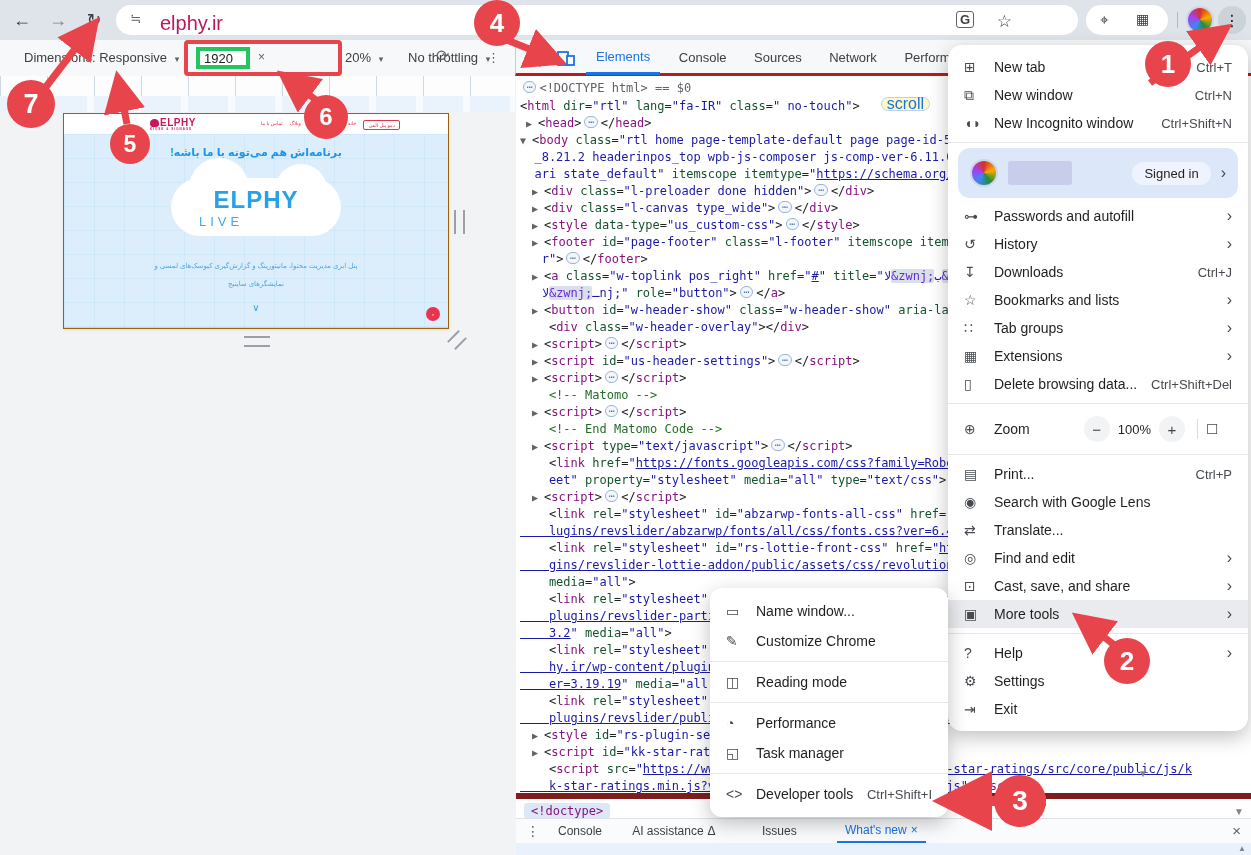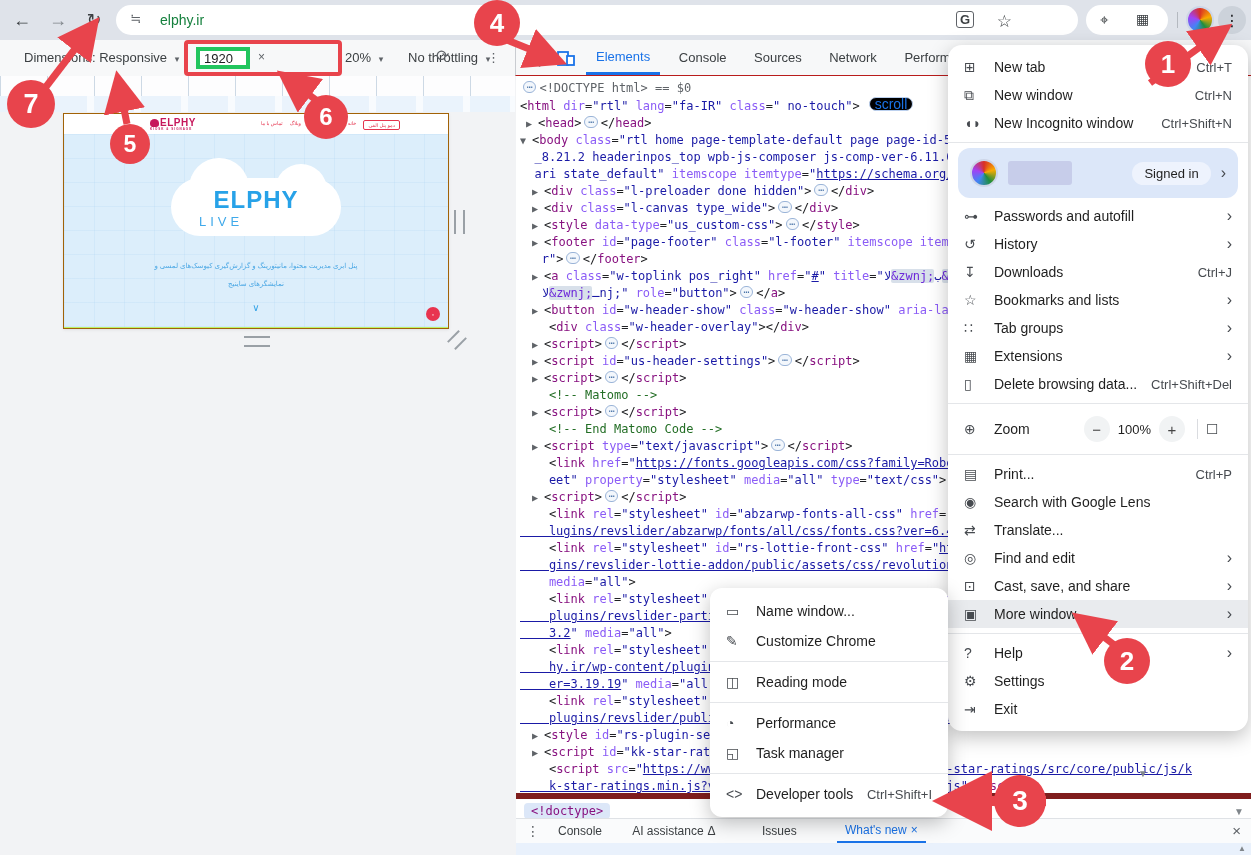--- a/index.html
+++ b/index.html
@@ -4,40 +4,40 @@
 <style>
   html,body{margin:0;padding:0;background:#fff;}
   #app{position:relative;width:1251px;height:855px;overflow:hidden;
        font-family:"Liberation Sans","DejaVu Sans",sans-serif;background:#f2f3f5;}
   
   .topbar{position:absolute;left:0;top:0;width:1251px;height:40px;background:#dfe3ea;}
   .navbtn{position:absolute;top:8px;width:24px;height:24px;display:flex;align-items:center;justify-content:center;
           font-size:18px;color:#3c4043;}
   .omnibox{position:absolute;left:116px;top:5px;width:962px;height:30px;background:#fff;border-radius:15px;}
   .omni-icon{position:absolute;left:14px;top:6px;font-size:13px;color:#5f6368;}
-  .omni-url{position:absolute;left:44px;top:7px;font-size:14px;color:#15803d;}
+  .omni-url{position:absolute;left:44px;top:7px;font-size:20px;color:#be185d;}
   .omni-right{position:absolute;top:6px;font-size:15px;color:#3c4043;}
   .ext-pill{position:absolute;left:1086px;top:5px;width:82px;height:30px;background:#fff;border-radius:15px;}
   .tb-sep{position:absolute;left:1177px;top:12px;width:1px;height:16px;background:#b4b9c0;}
   .avatar{width:24px;height:24px;border-radius:50%;
           background:conic-gradient(#d93025,#f9ab00,#1e8e3e,#4285f4,#a142f4,#d93025);
           border:2px solid #cdd6e8;}
   .tb-avatar{position:absolute;left:1186px;top:6px;}
   .kebab-btn{position:absolute;left:1218px;top:6px;width:28px;height:28px;border-radius:50%;background:#ccd2da;
              display:flex;align-items:center;justify-content:center;font-size:16px;color:#202124;}
   
   .dtoolbar{position:absolute;left:0;top:40px;width:515px;height:36px;background:#f7f8f9;
             border-bottom:1px solid #d5d8dc;font-size:13px;color:#3c4043;}
   .dt-item{position:absolute;top:10px;white-space:nowrap;}
   .caret{font-size:9px;color:#5f6368;margin-left:4px;}
   .dim-input{position:absolute;top:47px;width:54px;height:22px;border:4px solid #22c55e;background:#fff;
              font-size:13px;color:#202124;padding:0 4px;box-sizing:border-box;font-family:inherit;}
   
   .devbar{position:absolute;left:515px;top:40px;width:736px;height:36px;background:#f7f8f9;
-          border-bottom:1px solid #b91c1c;border-left:1px solid #c9ccd1;box-sizing:border-box;}
+          border-bottom:3px solid #b91c1c;border-left:1px solid #c9ccd1;box-sizing:border-box;}
   .devtab{position:absolute;top:0;height:35px;display:flex;align-items:center;font-size:13px;color:#3c4043;
           padding:0 10px;}
   .devtab.active{color:#1a73e8;border-bottom:3px solid #1a73e8;box-sizing:border-box;}
   .devicon{position:absolute;top:8px;width:20px;height:20px;}
   
   .ruler{position:absolute;left:0;top:76px;width:515px;height:20px;background:#fdfdfe;
          background-image:repeating-linear-gradient(90deg,#cdd9e5 0 1px,transparent 1px 47px);
          border-bottom:1px solid #e6eaef;}
   .mqbar{position:absolute;left:0;top:96px;width:515px;height:16px;
          background:repeating-linear-gradient(90deg,#eaf3fc 0 40px,#f8fbfe 40px 47px);}
@@ -68,28 +68,28 @@
   .handle-right{position:absolute;left:454px;top:98px;width:7px;height:24px;
                 border-left:2px solid #9aa0a6;border-right:2px solid #9aa0a6;}
   .handle-bottom{position:absolute;left:244px;top:224px;width:26px;height:7px;
                  border-top:2px solid #9aa0a6;border-bottom:2px solid #9aa0a6;}
   .handle-corner{position:absolute;left:449px;top:222px;width:16px;height:8px;
                  border-top:2px solid #9aa0a6;border-bottom:2px solid #9aa0a6;transform:rotate(-45deg);}
   
   .codepanel{position:absolute;left:516px;top:76px;width:735px;height:717px;background:#fff;overflow:hidden;}
   .codelines{position:absolute;left:4px;top:4px;font-family:"DejaVu Sans Mono","Liberation Mono",monospace;
              font-size:12px;line-height:17px;white-space:pre;color:#202124;}
-  .tk-p{color:#202124}.tk-t{color:#881280}.tk-a{color:#8b5cf6}.tk-v{color:#1a1aa6}
+  .tk-p{color:#202124}.tk-t{color:#881280}.tk-a{color:#14532d}.tk-v{color:#1a1aa6}
   .tk-l{color:#1a1aa6;text-decoration:underline}
   .tk-c{color:#236e25}.tk-g{color:#5f6368}.tk-ar{color:#5f6368;font-size:10px}
   .tk-h{color:#6d28d9;background:#d8e0ea;border-radius:2px}
   .tk-e{display:inline-block;border:1px solid #9ab4d8;border-radius:7px;color:#4a74a8;background:#f3f7fc;
         font-size:9px;line-height:10px;padding:0 3px;margin:0 3px;vertical-align:2px}
-  .tk-b{display:inline-block;border:1px solid #bcd1ef;background:#000000;color:#1a73e8;border-radius:7px;
-        font-size:14px;line-height:12px;padding:0 5px;margin-left:9px;vertical-align:1px;
+  .tk-b{display:inline-block;border:1px solid #bcd1ef;background:#fef9c3;color:#1a73e8;border-radius:7px;
+        font-size:16px;line-height:12px;padding:0 5px;margin-left:21px;vertical-align:1px;
         font-family:"Liberation Sans",sans-serif}
   .scroll-arrow{position:absolute;color:#80868b;font-size:10px;}
   
   .crumbbar{position:absolute;left:516px;top:793px;width:735px;height:25px;background:#fff;border-top:6px solid #7f1d1d;box-sizing:border-box;}
   .crumb-chip{position:absolute;left:8px;top:4px;background:#dce7f8;border-radius:4px;padding:1px 7px;
               color:#881280;font-size:12px;font-family:"DejaVu Sans Mono",monospace;}
   .drawerbar{position:absolute;left:516px;top:818px;width:735px;height:25px;background:#fafbfc;border-top:1px solid #dfe2e6;box-sizing:border-box;}
   .drawer-tab{position:absolute;top:0;height:24px;display:flex;align-items:center;gap:4px;font-size:12px;color:#3c4043;padding:0 8px;}
   .drawer-tab.active{color:#1a73e8;border-bottom:2px solid #1a73e8;box-sizing:border-box;}
   .whatsnew-sliver{position:absolute;left:516px;top:843px;width:735px;height:12px;background:#e9f1fc;}
@@ -183,20 +183,21 @@
         <div class="site-nav" id="site-nav">
             <span class="site-chip">دمو پنل الفی</span>
             <span>خانه</span>
             <span>امکانات</span>
             <span>مزایا</span>
             <span>وبلاگ</span>
             <span>تماس با ما</span>
           </div>
       </div>
       <div class="hero">
+        <div class="hero-headline">برنامه‌اش هم می‌تونه با ما باشه!</div>
         <div class="cloud">
           <div class="cloud-elphy">ELPHY</div>
           <div class="cloud-live">LIVE</div>
         </div>
         <div class="hero-sub" style="top:128px">پنل ابری مدیریت محتوا، مانیتورینگ و گزارش‌گیری کیوسک‌های لمسی و</div>
         <div class="hero-sub" style="top:146px">نمایشگرهای ساینیج</div>
         <div class="hero-chev">∨</div>
         <div class="hero-dot">◦</div>
       </div>
     </div>
@@ -326,21 +327,21 @@
         <span class="mi-label">Find and edit</span>
         <span class="mi-sub">›</span>
       </div>
       <div class="menu-row">
         <span class="mi-icon">⊡</span>
         <span class="mi-label">Cast, save, and share</span>
         <span class="mi-sub">›</span>
       </div>
       <div class="menu-row hl">
         <span class="mi-icon">▣</span>
-        <span class="mi-label">More window</span>
+        <span class="mi-label">More tools</span>
         <span class="mi-sub">›</span>
       </div>
       <div class="menu-div"></div>
       <div class="menu-row">
         <span class="mi-icon">?</span>
         <span class="mi-label">Help</span>
         <span class="mi-sub">›</span>
       </div>
       <div class="menu-row">
         <span class="mi-icon">⚙</span>

